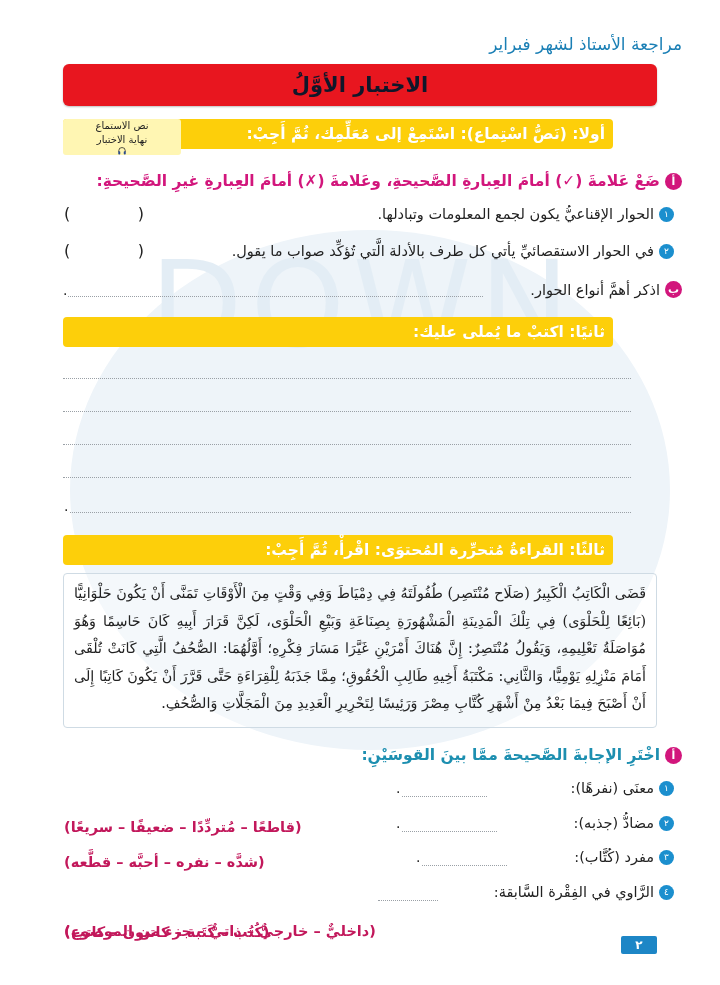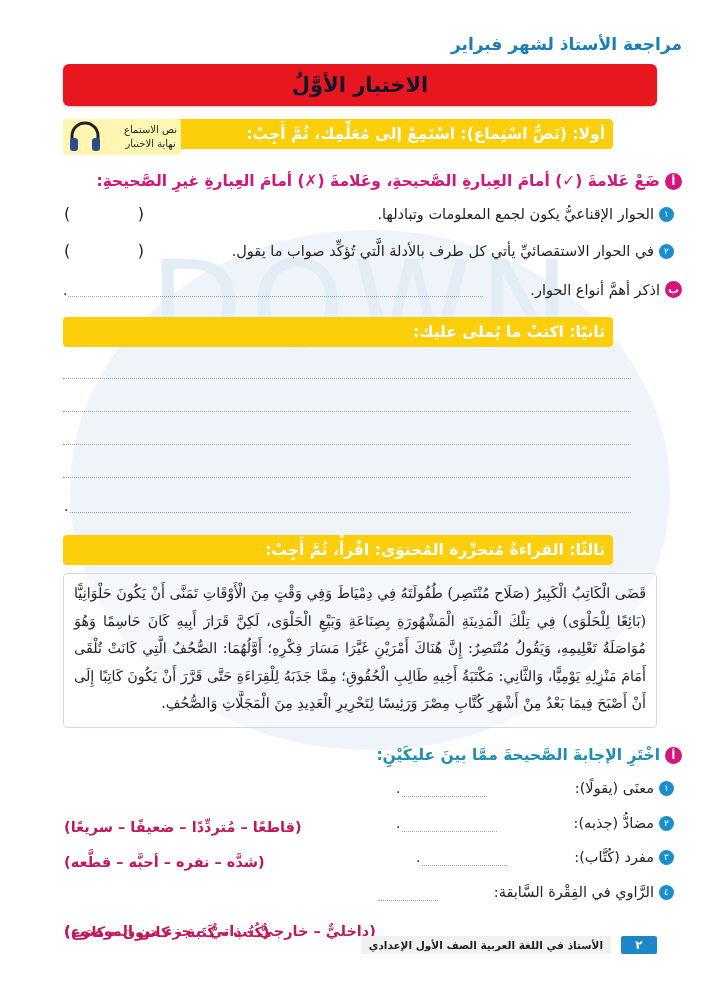--- a/index.html
+++ b/index.html
@@ -11,40 +11,40 @@
       border-radius: 50%; background: #eef4f9; z-index: 0;
     }
     .watermark-text {
       position: absolute; left: 150px; top: 235px; font-size: 120px; font-weight: normal;
       color: #e3edf5; letter-spacing: 8px; direction: ltr; z-index: 0;
       font-family: "DejaVu Sans", sans-serif;
     }
     .page { position: relative; z-index: 1; }
 
     .running-head {
-      position: absolute; top: 34px; right: 38px; font-size: 17px; font-weight: bold;
+      position: absolute; top: 34px; right: 38px; font-size: 17px; font-weight: normal;
       color: #1a7fb5;
     }
     .title-bar {
       position: absolute; top: 64px; left: 63px; width: 594px; height: 42px;
       background: #e8161f; border-radius: 6px; display: flex; align-items: center; justify-content: center;
       box-shadow: 0 1px 2px rgba(0,0,0,0.25);
     }
     .title-bar span { color: #0f172a; font-size: 21px; font-weight: bold; }
 
     .section-bar {
       position: absolute; left: 63px; width: 550px; height: 30px; background: #fdcf0a;
       border-radius: 4px; display: flex; align-items: center; padding-right: 8px;
     }
     .section-bar .label { color: #fff; font-size: 15.5px; font-weight: bold; text-shadow: 0 0 1px rgba(0,0,0,0.05); }
 
     .listen-badge {
       position: absolute; left: 63px; top: 119px; width: 118px; height: 36px;
       background: #fff6b3; display: flex; align-items: center; justify-content: space-between;
-      padding: 0 4px; border-radius: 3px;
+      padding: 0 4px; border-radius: 3px; flex-direction: column;
     }
     .listen-badge .txt { font-size: 10px; line-height: 14px; color: #222; text-align: center; }
     .headphones { width: 36px; height: 32px; }
 
     .q-head {
       position: absolute; right: 38px; font-size: 15.5px; font-weight: bold; color: #d2167c;
       display: flex; align-items: center; gap: 5px;
     }
     .q-head.teal { color: #1d8fb0; }
     .letter-badge {
@@ -164,26 +164,26 @@
   <div class="dot-end" style="top:498px; left:64px;">.</div>
 
   <div class="section-bar" style="top:535px;">
     <span class="label">ثالثًا: القراءةُ مُتحرِّرة المُحتوَى: اقْرأْ، ثُمَّ أَجِبْ:</span>
   </div>
 
   <div class="passage">قَضَى الْكَاتِبُ الْكَبِيرُ (صَلَاح مُنْتَصِر) طُفُولَتَهُ فِي دِمْيَاطَ وَفِي وَقْتٍ مِنَ الْأَوْقَاتِ تَمَنَّى أَنْ يَكُونَ حَلْوَانِيًّا (بَائِعًا لِلْحَلْوَى) فِي تِلْكَ الْمَدِينَةِ الْمَشْهُورَةِ بِصِنَاعَةِ وَبَيْعِ الْحَلْوَى، لَكِنَّ قَرَارَ أَبِيهِ كَانَ حَاسِمًا وَهُوَ مُوَاصَلَةُ تَعْلِيمِهِ، وَيَقُولُ مُنْتَصِرٌ: إِنَّ هُنَاكَ أَمْرَيْنِ غَيَّرَا مَسَارَ فِكْرِهِ؛ أَوَّلُهُمَا: الصُّحُفُ الَّتِي كَانَتْ تُلْقَى أَمَامَ مَنْزِلِهِ يَوْمِيًّا، وَالثَّانِي: مَكْتَبَةُ أَخِيهِ طَالِبِ الْحُقُوقِ؛ مِمَّا جَذَبَهُ لِلْقِرَاءَةِ حَتَّى قَرَّرَ أَنْ يَكُونَ كَاتِبًا إِلَى أَنْ أَصْبَحَ فِيمَا بَعْدُ مِنْ أَشْهَرِ كُتَّابِ مِصْرَ وَرَئِيسًا لِتَحْرِيرِ الْعَدِيدِ مِنَ الْمَجَلَّاتِ وَالصُّحُفِ.</div>
 
   <div class="q-head teal" style="top:746px;">
     <span class="letter-badge">أ</span>
-    <span>اخْتَرِ الإجابةَ الصَّحيحةَ ممَّا بينَ عليكَيْنِ:</span>
+    <span>اخْتَرِ الإجابةَ الصَّحيحةَ ممَّا بينَ القوسَيْنِ:</span>
   </div>
 
   <div class="item" style="top:780px;">
     <span class="num-badge">١</span>
-    <span>معنَى (يقولًا):</span>
+    <span>معنَى (نفرهًا):</span>
   </div>
   <div class="dotline" style="top:796px; left:402px; width:85px;"></div>
   <div class="dot-end" style="top:780px; left:396px;">.</div>
   <div class="choices" style="top:779px;">(قاطعًا – مُتردِّدًا – ضعيفًا – سريعًا)</div>
 
   <div class="item" style="top:815px;">
     <span class="num-badge">٢</span>
     <span>مضادُّ (جذبه):</span>
   </div>
   <div class="dotline" style="top:831px; left:402px; width:95px;"></div>
@@ -200,15 +200,14 @@
 
   <div class="item" style="top:884px;">
     <span class="num-badge">٤</span>
     <span>الرَّاوي في الفِقْرة السَّابقة:</span>
   </div>
   <div class="dotline" style="top:900px; left:378px; width:60px;"></div>
   <div class="choices" style="top:883px;">(داخليٌّ – خارجيٌّ – ذاتيٌّ – جزء من الموضوع)</div>
 
   <div class="footer">
     <div class="page-num">٢</div>
-    <div class="footer-title">الأستاذ في اللغة العربية الصف الأول الإعدادي</div>
   </div>
 </div>
 
 </body></html>

